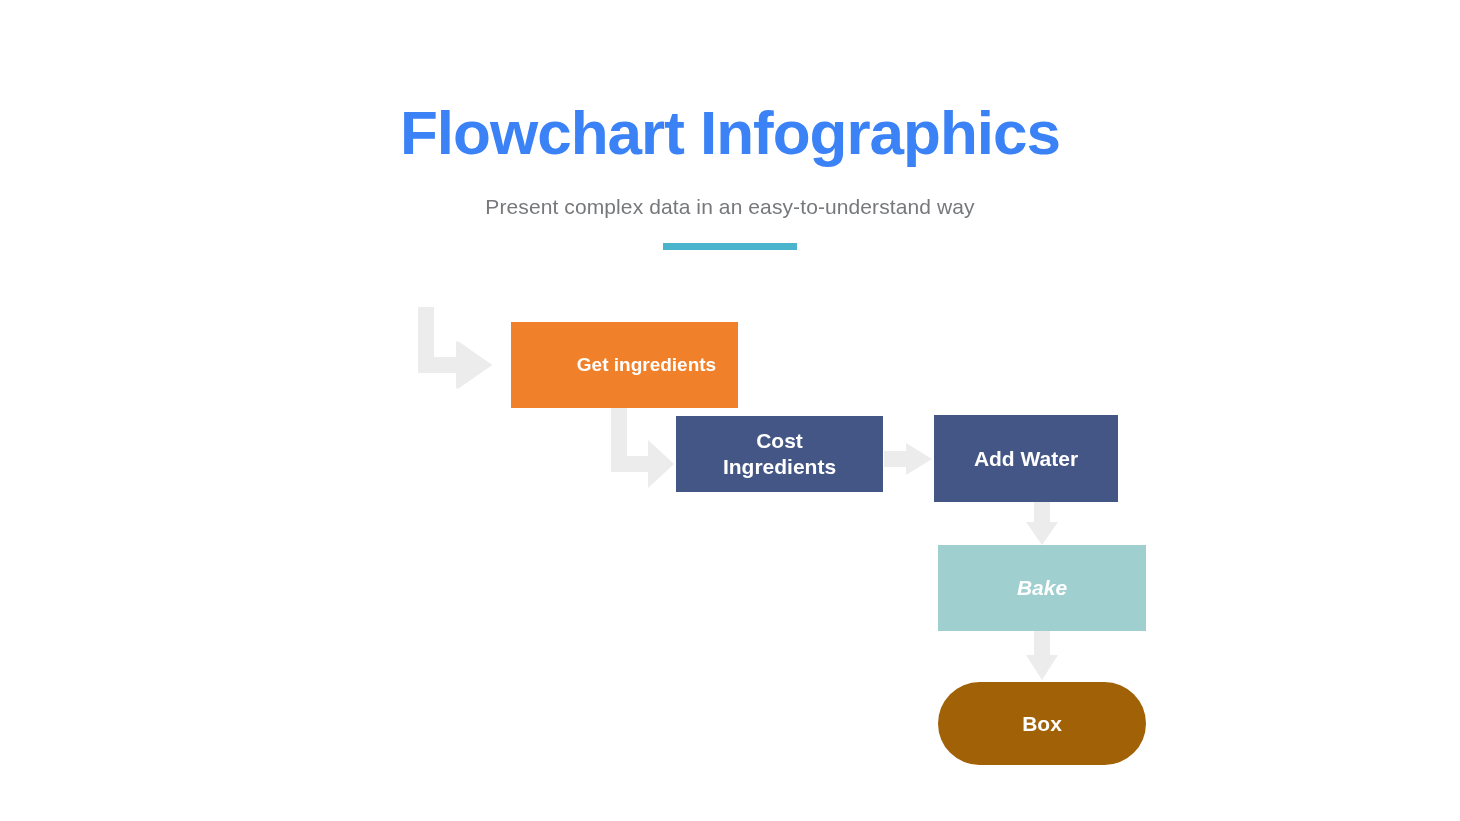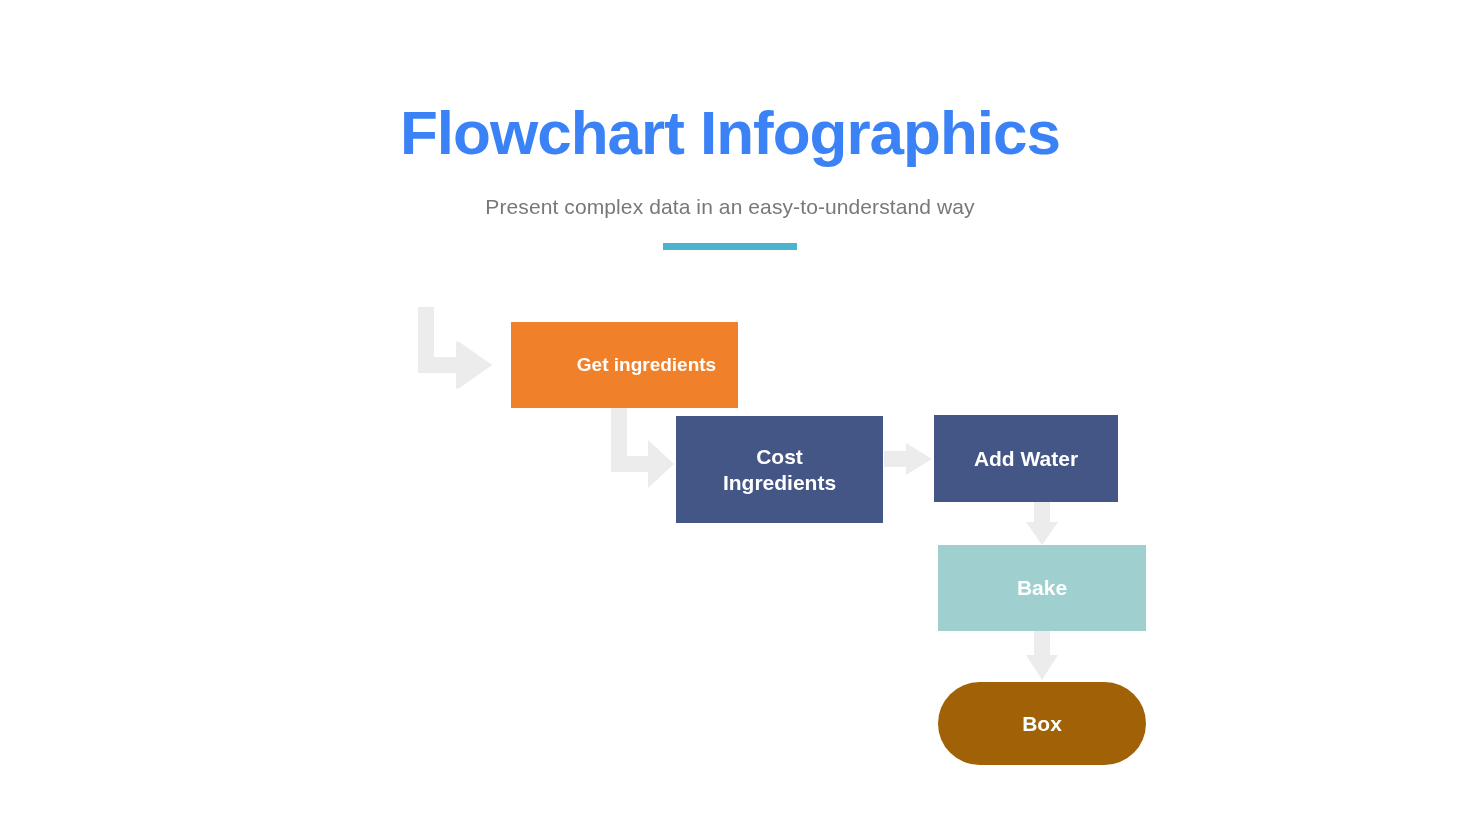--- a/index.html
+++ b/index.html
@@ -97,37 +97,38 @@
     left: 495px; top: 322px;
     width: 227px; height: 86px;
     background: #f08029;
     font-size: 19px;
     margin-left: 16px;
   }
   #node-get-ingredients .node-label { transform: translateX(22px); }
 
   #node-cost-ingredients {
     left: 676px; top: 416px;
-    width: 207px; height: 107px;
+    width: 207px; height: 76px;
     background: #435685;
     font-size: 21px;
   }
 
   #node-add-water {
     left: 934px; top: 415px;
     width: 184px; height: 87px;
     background: #435685;
     font-size: 21px;
   }
 
   #node-bake {
     left: 938px; top: 545px;
     width: 208px; height: 86px;
     background: #9fcfcf;
     font-size: 21px;
+    font-style: italic;
   }
 
   #node-box {
     left: 938px; top: 682px;
     width: 208px; height: 83px;
     background: #a16207;
     border-radius: 42px;
     font-size: 21px;
   }
 </style>

